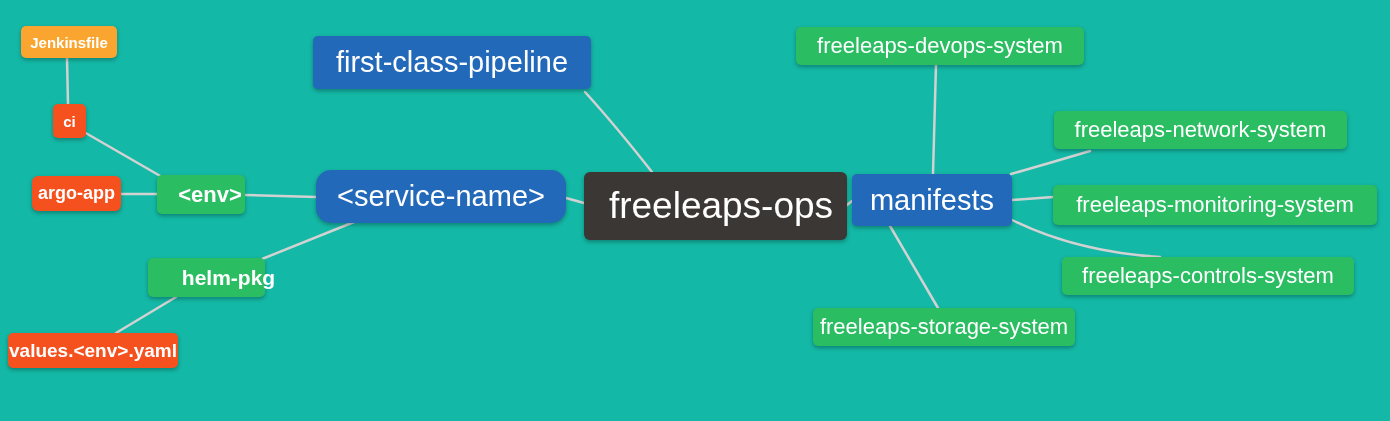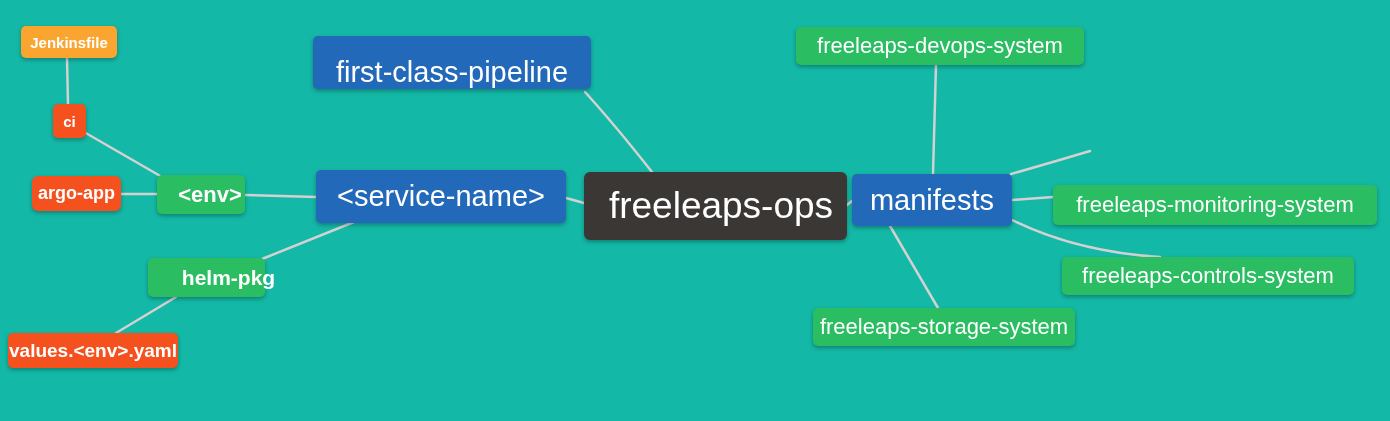--- a/index.html
+++ b/index.html
@@ -27,22 +27,22 @@
   .c-orange{background:#f9a52f;}
   .c-dark{background:#3b3734;}
   .bold{font-weight:700;}
   
   .n-jenkinsfile{left:21px;top:26px;width:96px;height:32px;font-size:15px;}
   .n-ci{left:53px;top:104px;width:33px;height:34px;font-size:15px;}
   .n-argo-app{left:32px;top:176px;width:89px;height:35px;font-size:18px;border-radius:6px;}
   .n-env{left:157px;top:175px;width:88px;height:39px;font-size:22px;padding-left:18px;}
   .n-helm-pkg{left:148px;top:258px;width:117px;height:39px;font-size:21px;padding-left:44px;}
   .n-values{left:8px;top:333px;width:170px;height:35px;font-size:19px;}
-  .n-fcp{left:313px;top:36px;width:278px;height:53px;font-size:29px;align-items:flex-end;}
-  .n-service{left:316px;top:170px;width:250px;height:53px;font-size:29px;}
+  .n-fcp{left:313px;top:36px;width:278px;height:53px;font-size:29px;}
+  .n-service{left:316px;top:170px;width:250px;height:53px;font-size:29px;border-radius:15px;}
   .n-ops{left:584px;top:172px;width:263px;height:68px;font-size:37px;border-radius:6px;padding-left:11px;}
   .n-manifests{left:852px;top:174px;width:160px;height:52px;font-size:29px;}
   .n-devops{left:796px;top:27px;width:288px;height:38px;font-size:22px;}
   .n-network{left:1054px;top:111px;width:293px;height:38px;font-size:22px;}
   .n-monitoring{left:1053px;top:185px;width:324px;height:40px;font-size:22px;}
   .n-controls{left:1062px;top:257px;width:292px;height:38px;font-size:22px;}
   .n-storage{left:813px;top:308px;width:262px;height:38px;font-size:22px;}
 </style>
 </head>
 <body>
@@ -103,20 +103,23 @@
   </div>
 
   <div class="node c-blue n-manifests">
     <span>manifests</span>
   </div>
 
   <div class="node c-green n-devops">
     <span>freeleaps-devops-system</span>
   </div>
 
+  <div class="node c-green n-network">
+    <span>freeleaps-network-system</span>
+  </div>
 
   <div class="node c-green n-monitoring">
     <span>freeleaps-monitoring-system</span>
   </div>
 
   <div class="node c-green n-controls">
     <span>freeleaps-controls-system</span>
   </div>
 
   <div class="node c-green n-storage">

